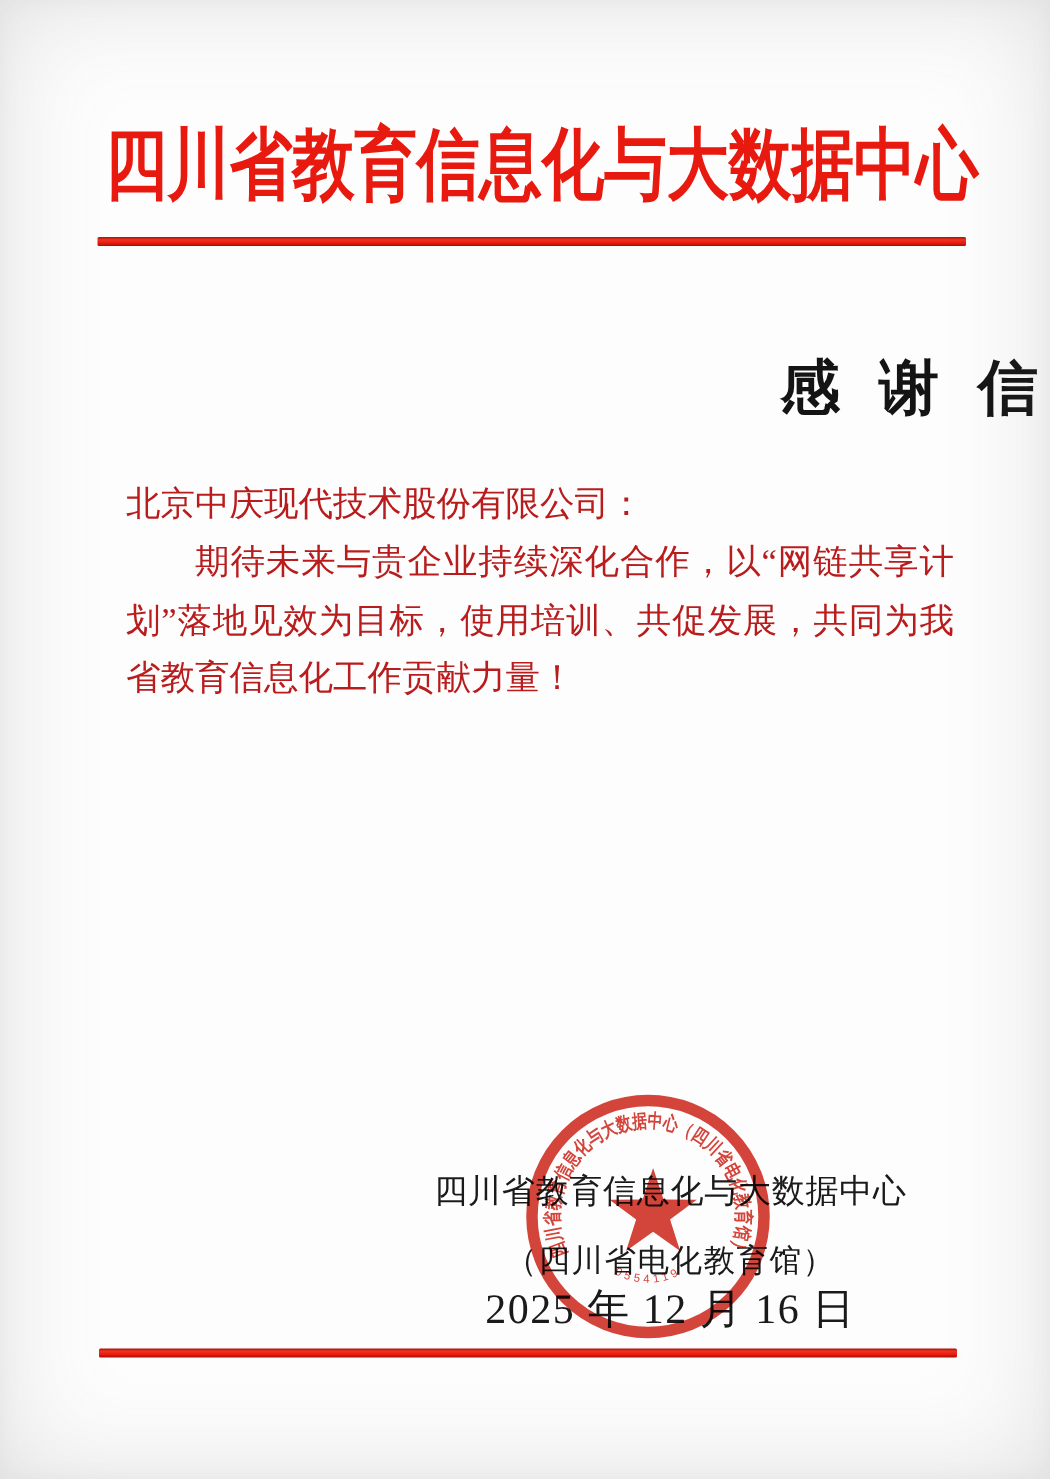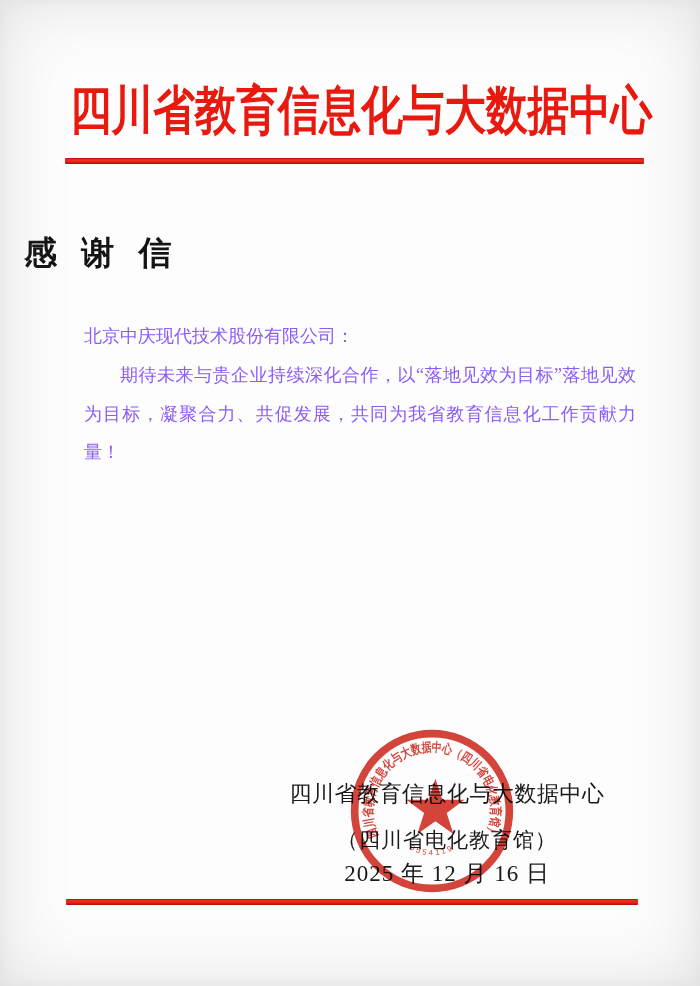--- a/index.html
+++ b/index.html
@@ -43,36 +43,36 @@
     border-radius: 1px;
   }
   .rule-top   { top: 158px; left: 65px;  right: 56px; }
   .rule-bottom{ top: 899px; left: 66px;  right: 62px; }
   .letter-title {
     position: absolute;
     top: 231px;
     left: 0;
     width: 100%;
     margin: 0;
-    text-align: left;
-    font-size: 33px;
+    text-align: right;
+    font-size: 40px;
     font-weight: bold;
     color: #141414;
     letter-spacing: 8px;
     padding-left: 24px;
     box-sizing: border-box;
   }
   .letter-body {
     position: absolute;
     top: 317px;
     left: 84px;
     width: 552px;
-    font-size: 18px;
+    font-size: 23px;
     line-height: 38.8px;
-    color: #8b5cf6;
+    color: #b91c1c;
     text-align: justify;
     text-justify: inter-character;
   }
   .letter-body p { margin: 0; }
   .letter-body .para { text-indent: 2em; }
   .signature-block {
     position: absolute;
     left: 288px;
     top: 783px;
     width: 318px;
@@ -89,21 +89,21 @@
   }
   .signature-org-sub {
     font-size: 21px;
     line-height: 22px;
     letter-spacing: 1px;
     margin-bottom: 11px;
     white-space: nowrap;
     text-align: center;
   }
   .signature-date {
-    font-size: 23px;
+    font-size: 28px;
     line-height: 24px;
     letter-spacing: 1px;
     white-space: nowrap;
   }
   .seal {
     position: absolute;
     left: 347px;
     top: 726px;
     width: 170px;
     height: 170px;
@@ -119,21 +119,21 @@
 <div class="page">
 
   <div class="letterhead">四川省教育信息化与大数据中心</div>
 
   <div class="rule rule-top"></div>
 
   <h1 class="letter-title">感 谢 信</h1>
 
   <div class="letter-body">
     <p class="salutation">北京中庆现代技术股份有限公司：</p>
-    <p class="para">期待未来与贵企业持续深化合作，以“落地见效为目标”落地见效为目标，凝聚合力、共促发展，共同为我省教育信息化工作贡献力量！</p>
+    <p class="para">期待未来与贵企业持续深化合作，以“网链共享计划”落地见效为目标，使用培训、共促发展，共同为我省教育信息化工作贡献力量！</p>
   </div>
 
   <div class="signature-block">
     <div class="signature-org">四川省教育信息化与大数据中心</div>
     <div class="signature-org-sub">（四川省电化教育馆）</div>
     <div class="signature-date">2025 年 12 月 16 日</div>
   </div>
 
   <svg class="seal" viewBox="0 0 200 200" aria-hidden="true">
     <defs>

